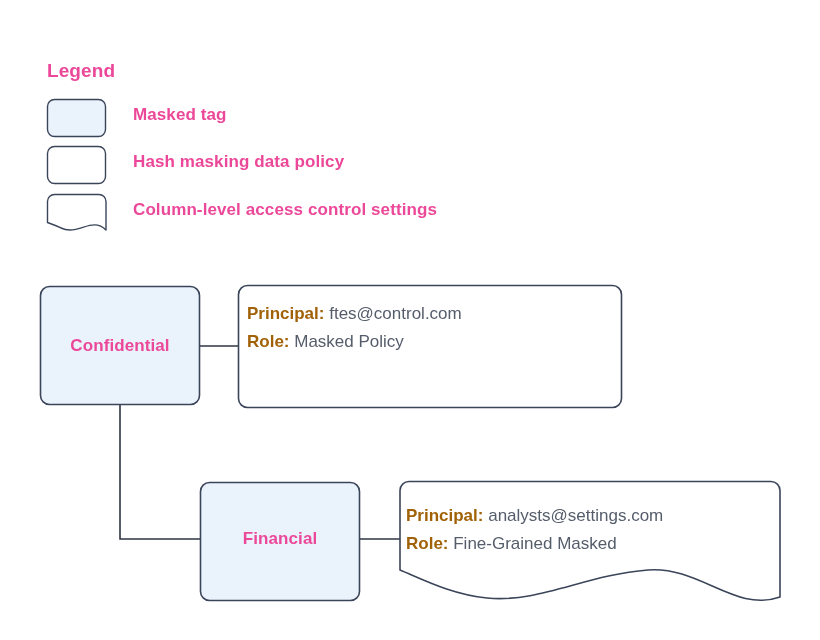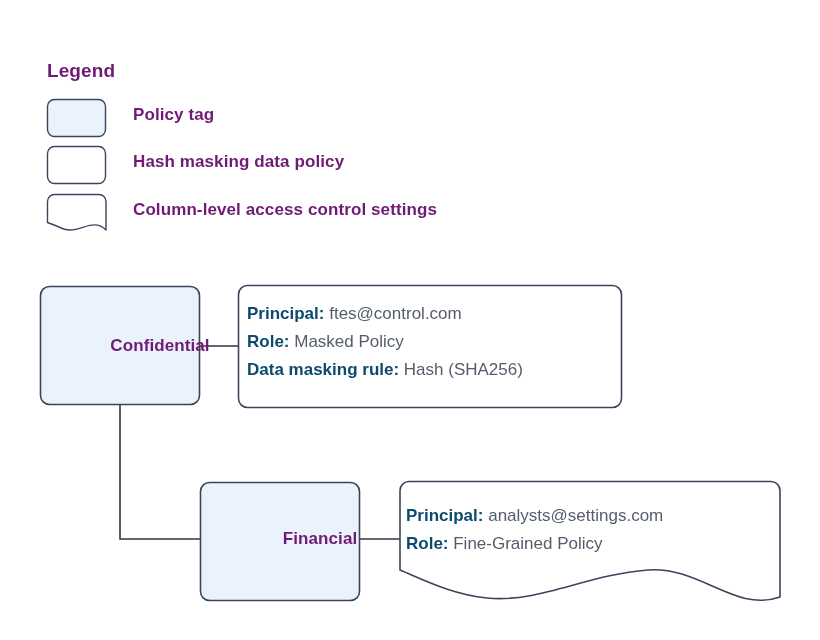--- a/index.html
+++ b/index.html
@@ -18,21 +18,21 @@
   #canvas {
     position: absolute;
     top: 0;
     left: 0;
     width: 820px;
     height: 640px;
   }
   .txt {
     position: absolute;
     white-space: pre;
-    color: #701a75;
+    color: #ec4899;
   }
   
   .legend-title {
     left: 47px;
     top: 60px;
     font-size: 19px;
     font-weight: bold;
     letter-spacing: 0.1px;
   }
   .legend-label {
@@ -44,21 +44,20 @@
   .legend-label-0 { top: 105px; }
   .legend-label-1 { top: 152px; }
   .legend-label-2 { top: 200px; }
 
   
   .node-label {
     font-size: 17px;
     font-weight: bold;
     text-align: center;
     letter-spacing: 0.1px;
-    padding-left: 40px;
   }
   .node-label-confidential {
     left: 40px;
     top: 336px;
     width: 160px;
   }
   .node-label-financial {
     left: 200px;
     top: 529px;
     width: 160px;
@@ -66,21 +65,21 @@
 
   
   .note-text {
     position: absolute;
     font-size: 17px;
     line-height: 28px;
     color: #555d6b;
     white-space: nowrap;
   }
   .note-text b {
-    color: #0c4a6e;
+    color: #a16207;
     font-weight: bold;
   }
   .note-text-top { left: 247px; top: 300px; }
   .note-text-bottom { left: 406px; top: 502px; }
 </style>
 </head>
 <body>
 
 <svg id="canvas" viewBox="0 0 820 640" xmlns="http://www.w3.org/2000/svg">
 
@@ -115,32 +114,31 @@
            L 780 597
            C 735 613, 700 566, 648 570
            C 585 575, 540 603, 487 598
            C 452 594.5, 424 580, 400 570
            L 400 490.5
            A 9 9 0 0 1 409 481.5 Z" fill="#ffffff" stroke="#3b4559" stroke-width="1.6" stroke-linejoin="round"></path>
 </svg>
 
 <div class="txt legend-title">Legend</div>
 
-<div class="txt legend-label legend-label-0">Policy tag</div>
+<div class="txt legend-label legend-label-0">Masked tag</div>
 
 <div class="txt legend-label legend-label-1">Hash masking data policy</div>
 
 <div class="txt legend-label legend-label-2">Column-level access control settings</div>
 
 <div class="txt node-label node-label-confidential">Confidential</div>
 
 <div class="txt node-label node-label-financial">Financial</div>
 
 <div class="note-text note-text-top">
   <div><b>Principal:</b> <span>ftes@control.com</span></div>
   <div><b>Role:</b> <span>Masked Policy</span></div>
-  <div><b>Data masking rule:</b> <span>Hash (SHA256)</span></div>
 </div>
 
 <div class="note-text note-text-bottom">
   <div><b>Principal:</b> <span>analysts@settings.com</span></div>
-  <div><b>Role:</b> <span>Fine-Grained Policy</span></div>
+  <div><b>Role:</b> <span>Fine-Grained Masked</span></div>
 </div>
 
 </body></html>

